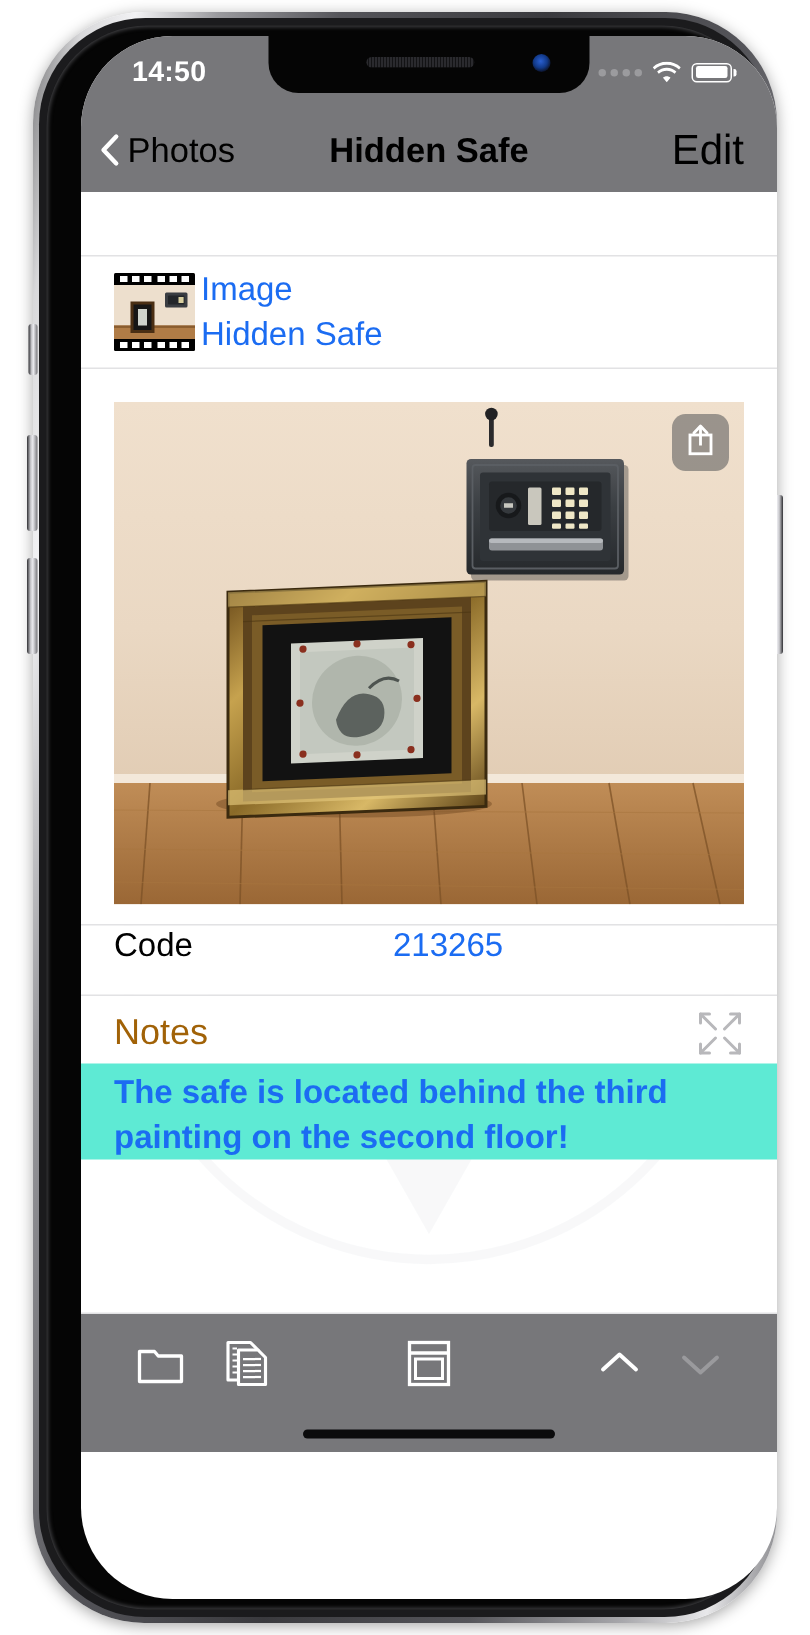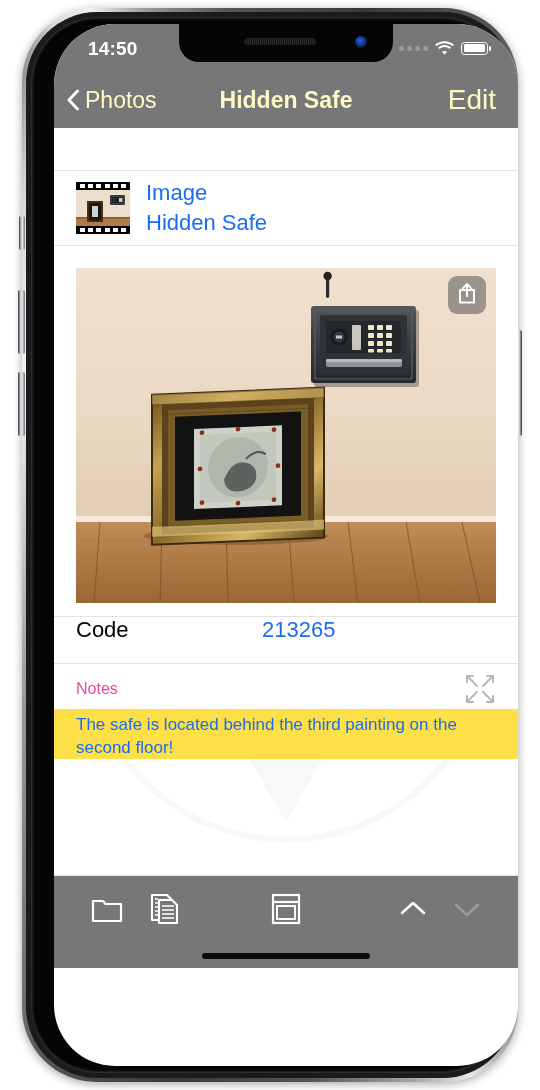--- a/index.html
+++ b/index.html
@@ -86,21 +86,21 @@
     position: relative; padding: 1.6px;
   }
   .battery::after {
     content:""; position:absolute; right:-4px; top:3.6px; width:2px; height:5px;
     background:#fff; border-radius: 0 1.5px 1.5px 0;
   }
   .battery span { display:block; width: 100%; height: 100%; background:#fff; border-radius:1.5px; }
 
   
   .navbar {
-    height: 56px; background: #77777a; color: #fef9c3;
+    height: 56px; background: #77777a; color: #000000;
     display: flex; align-items: center; position: relative;
   }
   .nav-back { display: flex; align-items: center; gap: 5px; padding-left: 12px; cursor: pointer; }
   .nav-back .chev { width: 14px; height: 22px; }
   .nav-back-label { font-size: 23px; }
   .nav-title {
     position: absolute; left: 0; right: 0; text-align: center;
     font-size: 23px; font-weight: bold; pointer-events: none;
   }
   .nav-edit { margin-left: auto; padding-right: 22px; font-size: 28px; cursor: pointer; }
@@ -111,21 +111,21 @@
   .watermark {
     position: absolute; left: 50%; top: 300px; transform: translateX(-50%);
     width: 420px; height: 420px; opacity: .045; pointer-events: none; z-index: 0;
   }
 
   .spacer-top { height: 42px; background:#fff; position:relative; z-index:1; }
 
   .hairline { height: 1px; background: #e2e2e4; position: relative; z-index: 2; }
 
   .row-file {
-    display: flex; align-items: center; gap: 16px;
+    display: flex; align-items: center; gap: 4px;
     padding: 11px 0 11px 22px; background: #fff; position: relative; z-index: 1;
     cursor: pointer;
   }
   .film {
     width: 54px; height: 52px; flex: none; position: relative;
     background: #efe4d6; overflow: hidden; border-radius: 1px;
   }
   .film .strip {
     position: absolute; left: 0; right: 0; height: 8px; background: #000;
     display: flex; align-items: center; justify-content: space-around; padding: 0 2px;
@@ -153,25 +153,25 @@
     display: flex; align-items: flex-start; height: 46px;
     padding: 0 22px; background: #fff; position: relative; z-index: 1;
   }
   .row-code .label { font-size: 22px; color: #000; width: 186px; }
   .row-code .value { font-size: 22px; color: #1b6cf2; cursor: pointer; }
 
   .notes-head {
     display: flex; align-items: center; justify-content: space-between;
     padding: 9px 22px 4px 22px; background:#fff; position: relative; z-index: 1;
   }
-  .notes-head .label { font-size: 16px; color: #ec4899; }
+  .notes-head .label { font-size: 24px; color: #a16207; }
   .notes-expand { width: 32px; height: 32px; cursor: pointer; }
   .notes-body {
-    padding: 4px 22px 0 22px; color: #1b6cf2; font-size: 17px; line-height: 1.36;
-    background:#fde047; position: relative; z-index: 1;
+    padding: 4px 22px 0 22px; color: #1b6cf2; font-size: 22px; line-height: 1.36;
+    background:#5eead4; position: relative; z-index: 1; font-weight: bold;
   }
   .bottom-hairline { position: absolute; left:0; right:0; bottom: 0; height:1px; background:#e2e2e4; z-index:3;}
 
   
   .toolbar {
     height: 92px; background: #77777a; display: flex; align-items: flex-start;
     padding-top: 16px; position: relative;
   }
   .tb-left { display: flex; gap: 26px; padding-left: 36px; }
   .tb-center { position: absolute; left: 50%; transform: translateX(-50%); top: 16px; }

